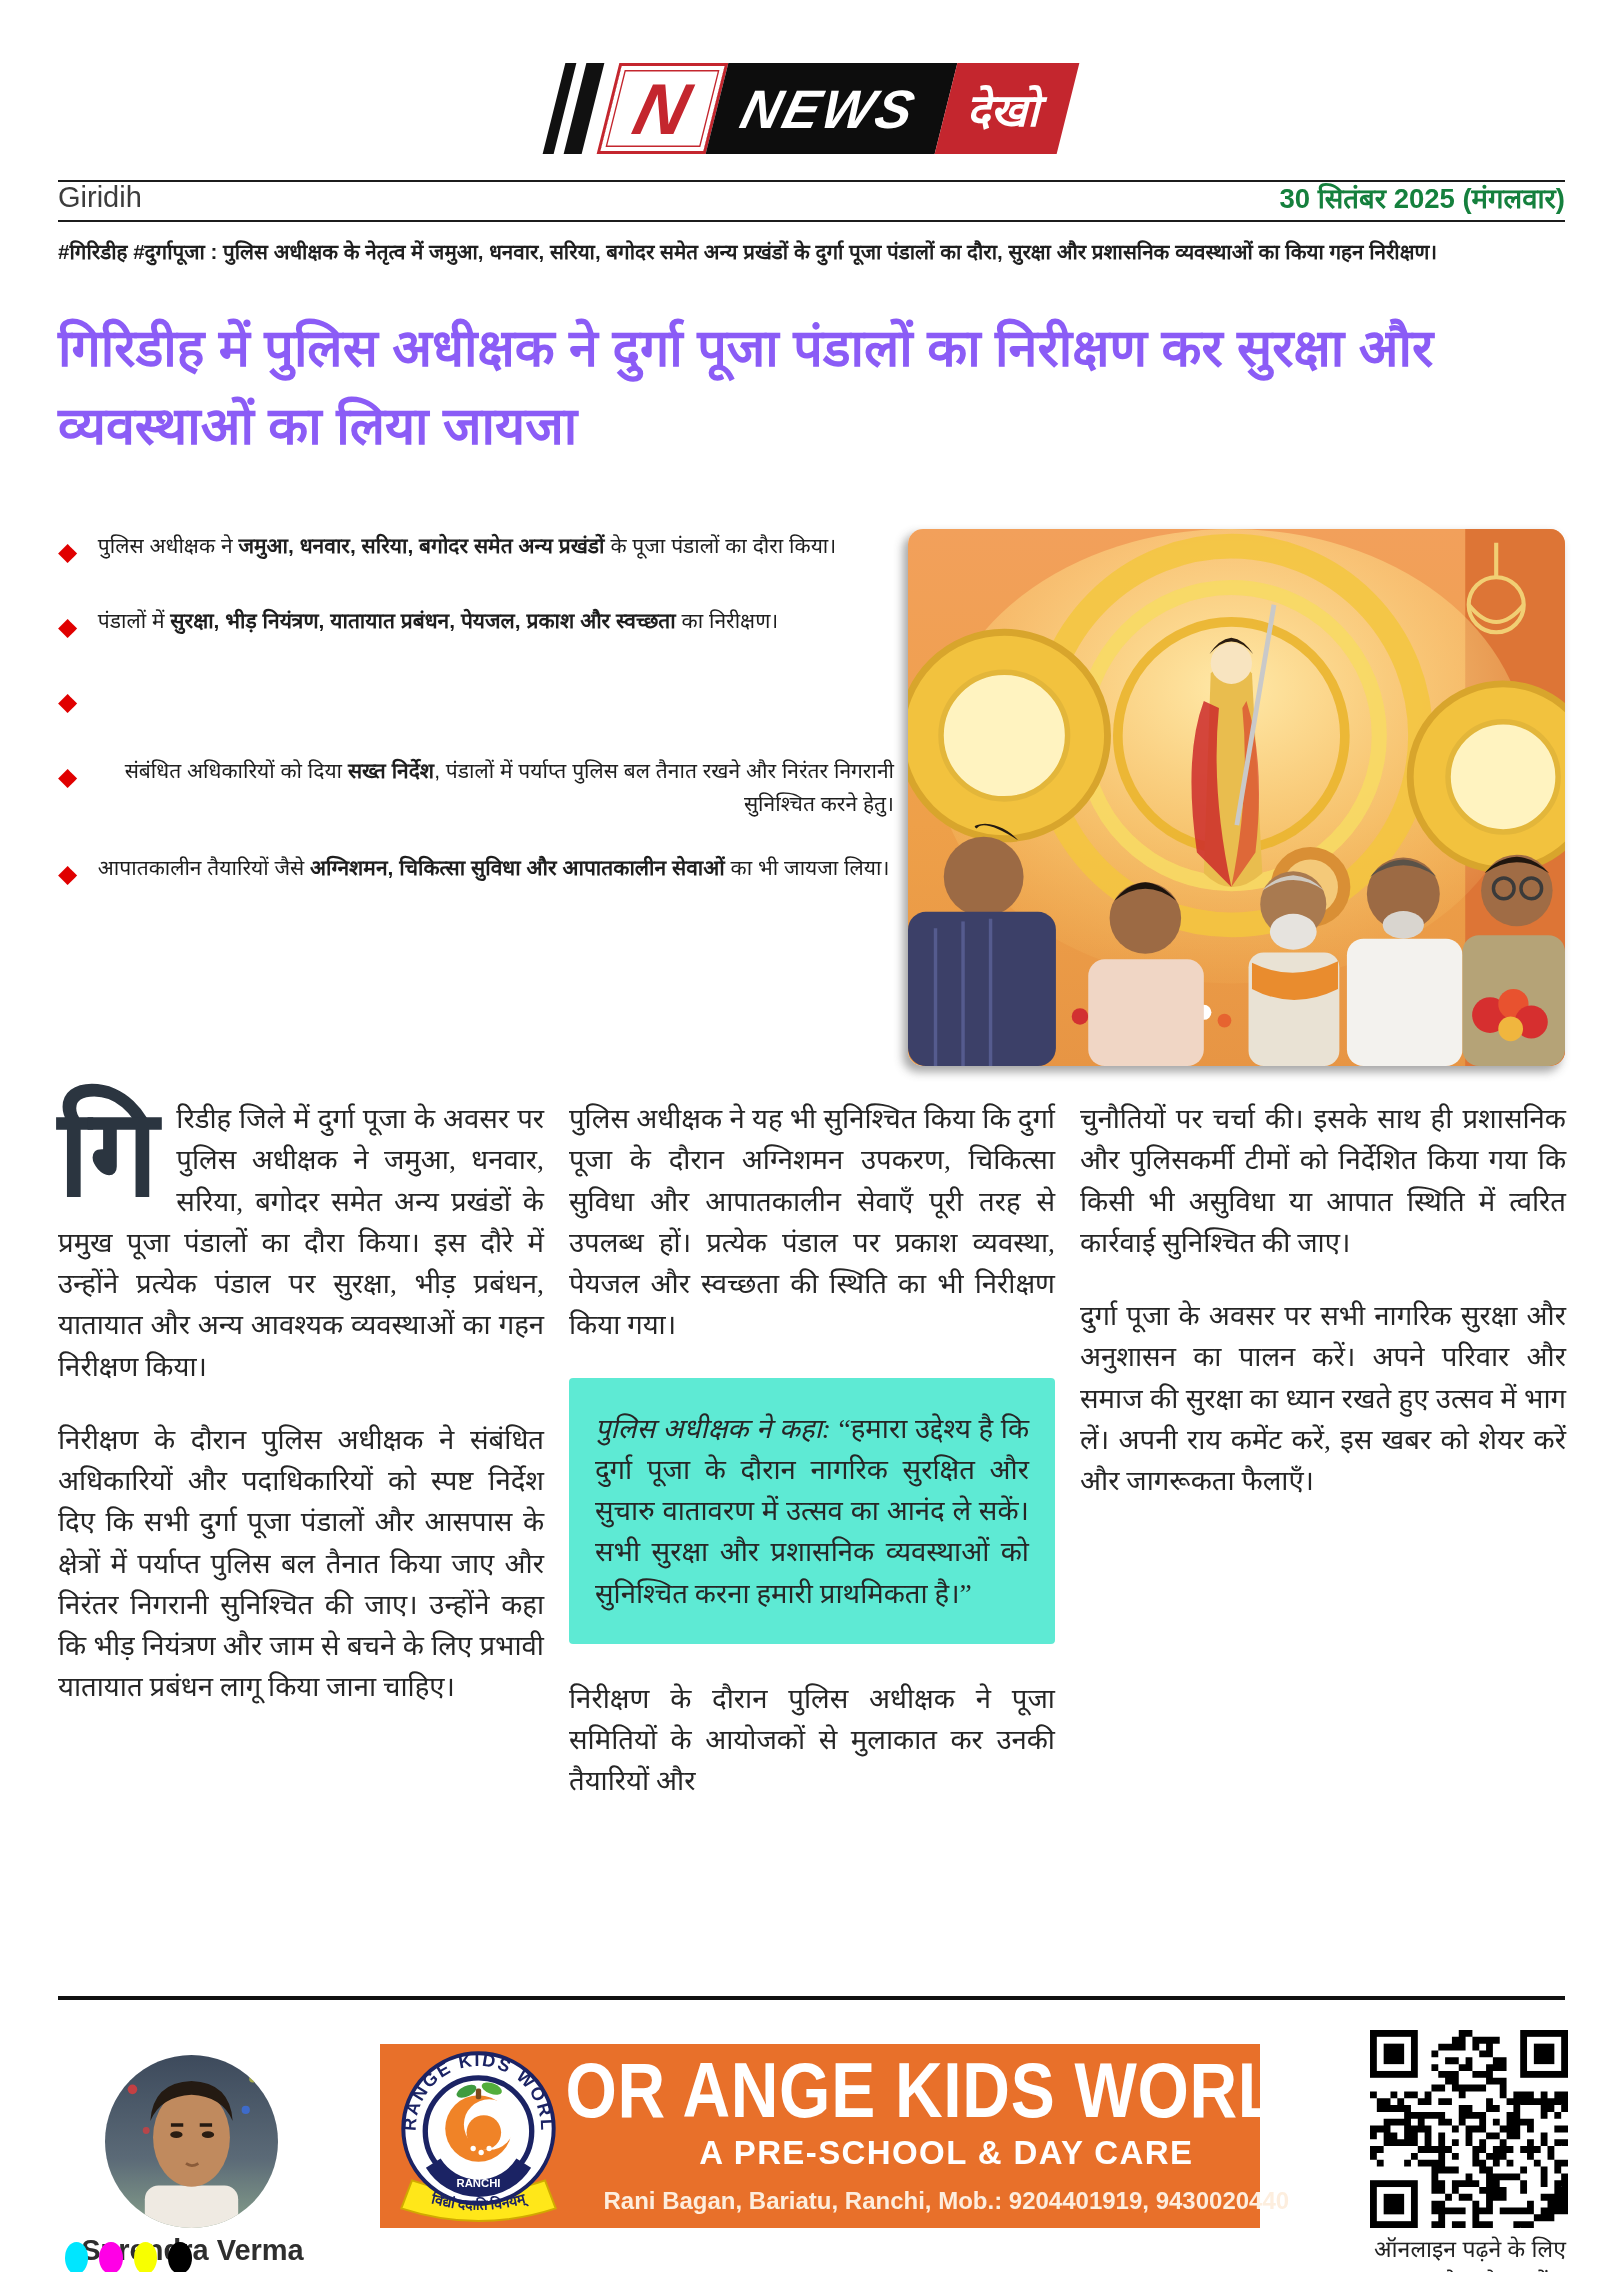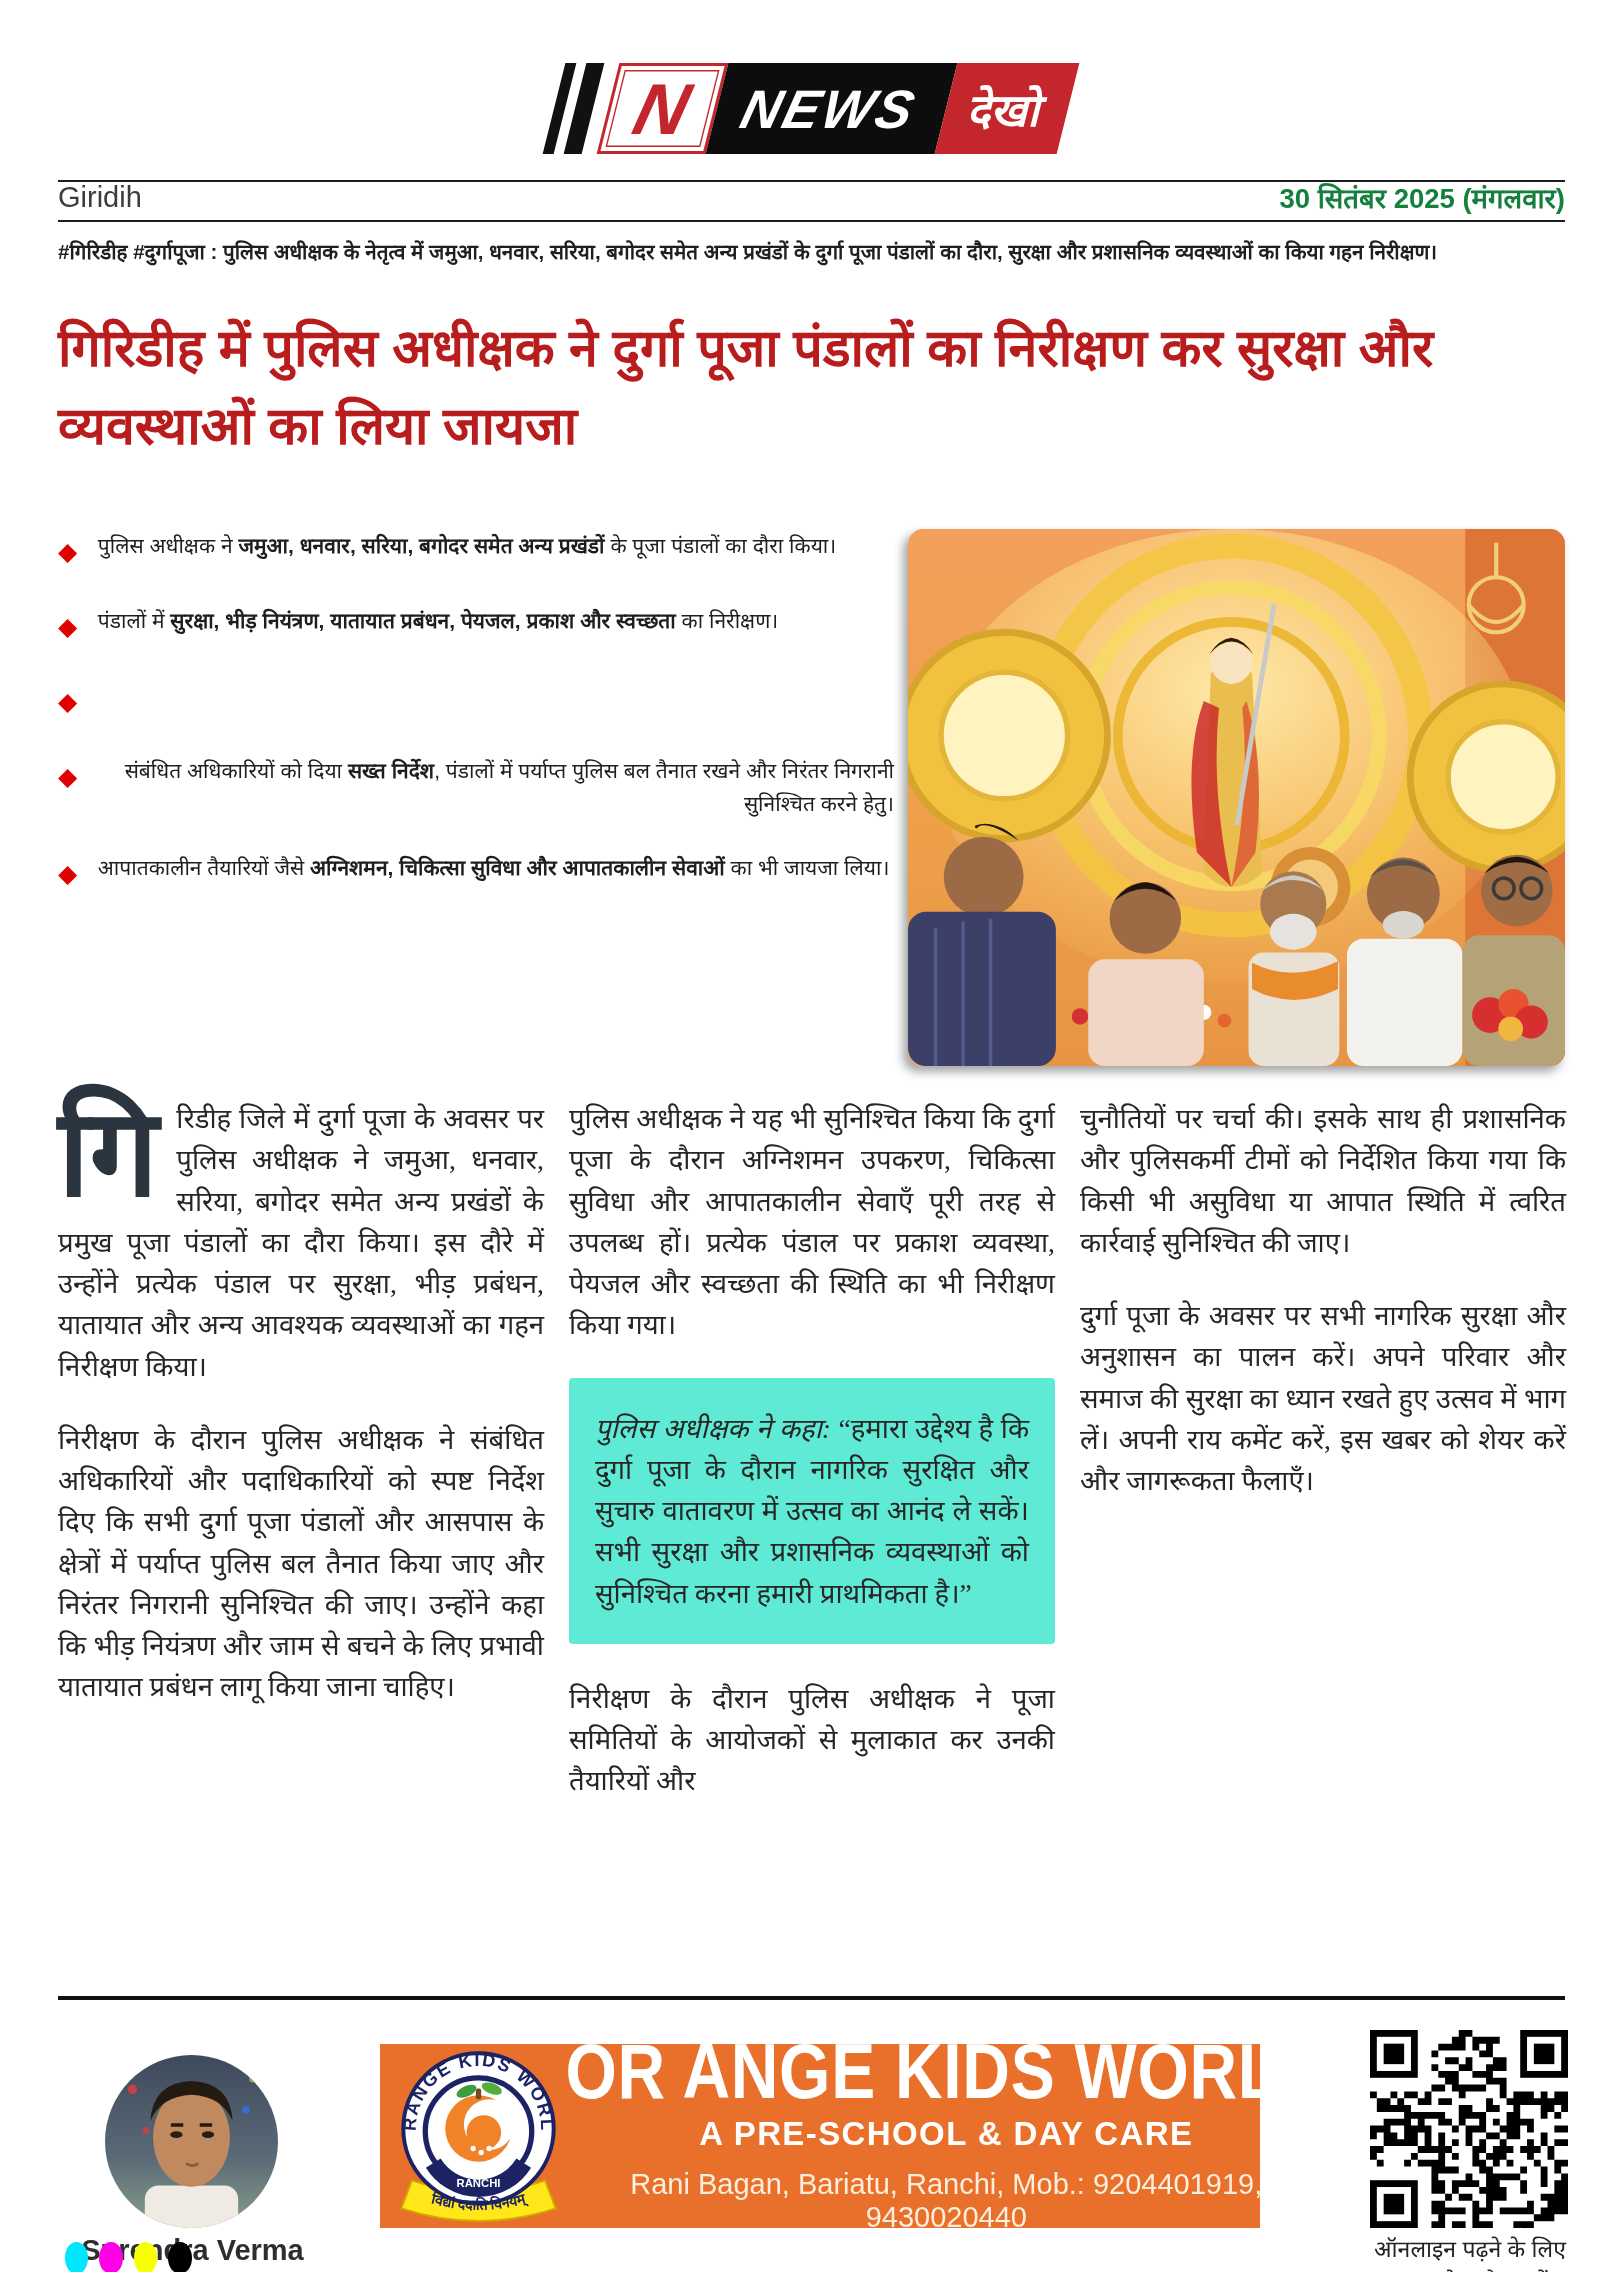--- a/index.html
+++ b/index.html
@@ -30,21 +30,21 @@
   .rule1{top:180px;}
   .rule2{top:220px;}
   .dateline{position:absolute;top:183px;left:58px;right:58px;height:28px;display:flex;justify-content:space-between;align-items:center;}
   .dateline .loc{font-size:29px;color:#3c3c3c;font-weight:400;}
   .dateline .date{font-size:27.5px;color:#15803d;font-weight:700;}
   .tagline{position:absolute;top:237px;left:58px;right:58px;font-size:20.6px;font-weight:700;color:#1f1f1f;}
 
   
   .headline{
     position:absolute;top:274px;left:58px;right:58px;
-    font-size:52px;line-height:1.5;font-weight:800;color:#b91c1c;letter-spacing:0;
+    font-size:52px;line-height:1.5;font-weight:800;color:#8b5cf6;letter-spacing:0;
   }
 
   
   .mainrow{position:absolute;top:526px;left:58px;right:58px;}
   .bullets{position:absolute;left:0;top:4.1px;width:836px;}
   .bullet{display:flex;margin-bottom:32px;}
   .bullet .dia{color:#e00000;font-size:25px;line-height:43px;margin-right:20.6px;flex:0 0 auto;}
   .bullet .txt{font-size:21px;line-height:1.55;color:#1e1e1e;text-align:right;}
   .bullet .txt b{font-weight:800;}
   .photo{
@@ -76,21 +76,21 @@
 
   .adbanner{
     position:absolute;left:380px;top:2044px;width:880px;height:184px;background:#e8702a;
     display:flex;align-items:center;
   }
   .adbadge{flex:0 0 auto;width:173px;height:173px;margin-left:12.4px;}
   .adbadge svg{display:block;width:100%;height:100%;}
   .adtext{flex:1 1 auto;text-align:center;color:#fff;padding-right:20.6px;}
   .adbrand{font-size:66px;font-weight:800;letter-spacing:0.7px;line-height:1;transform:scaleY(1.18);transform-origin:center;white-space:nowrap;}
   .adsub{font-size:33px;font-weight:700;letter-spacing:1.4px;margin-top:11px;}
-  .adaddr{font-size:29px;font-weight:400;color:#fdeede;margin-top:15px;}
+  .adaddr{font-size:24px;font-weight:700;color:#fdeede;margin-top:15px;}
 
   .qr{position:absolute;left:1370px;top:2030px;width:198px;height:198px;}
   .qr svg{display:block;width:100%;height:100%;}
   .qrcaption{position:absolute;left:1315px;top:2233px;width:310px;text-align:center;font-size:23px;color:#222;line-height:1.45;}
 
   .cmyk{position:absolute;left:65px;top:2242px;display:flex;gap:11px;}
   .cmyk i{display:block;width:23.4px;height:32px;border-radius:50%;}
 </style>
 </head>
 <body>

